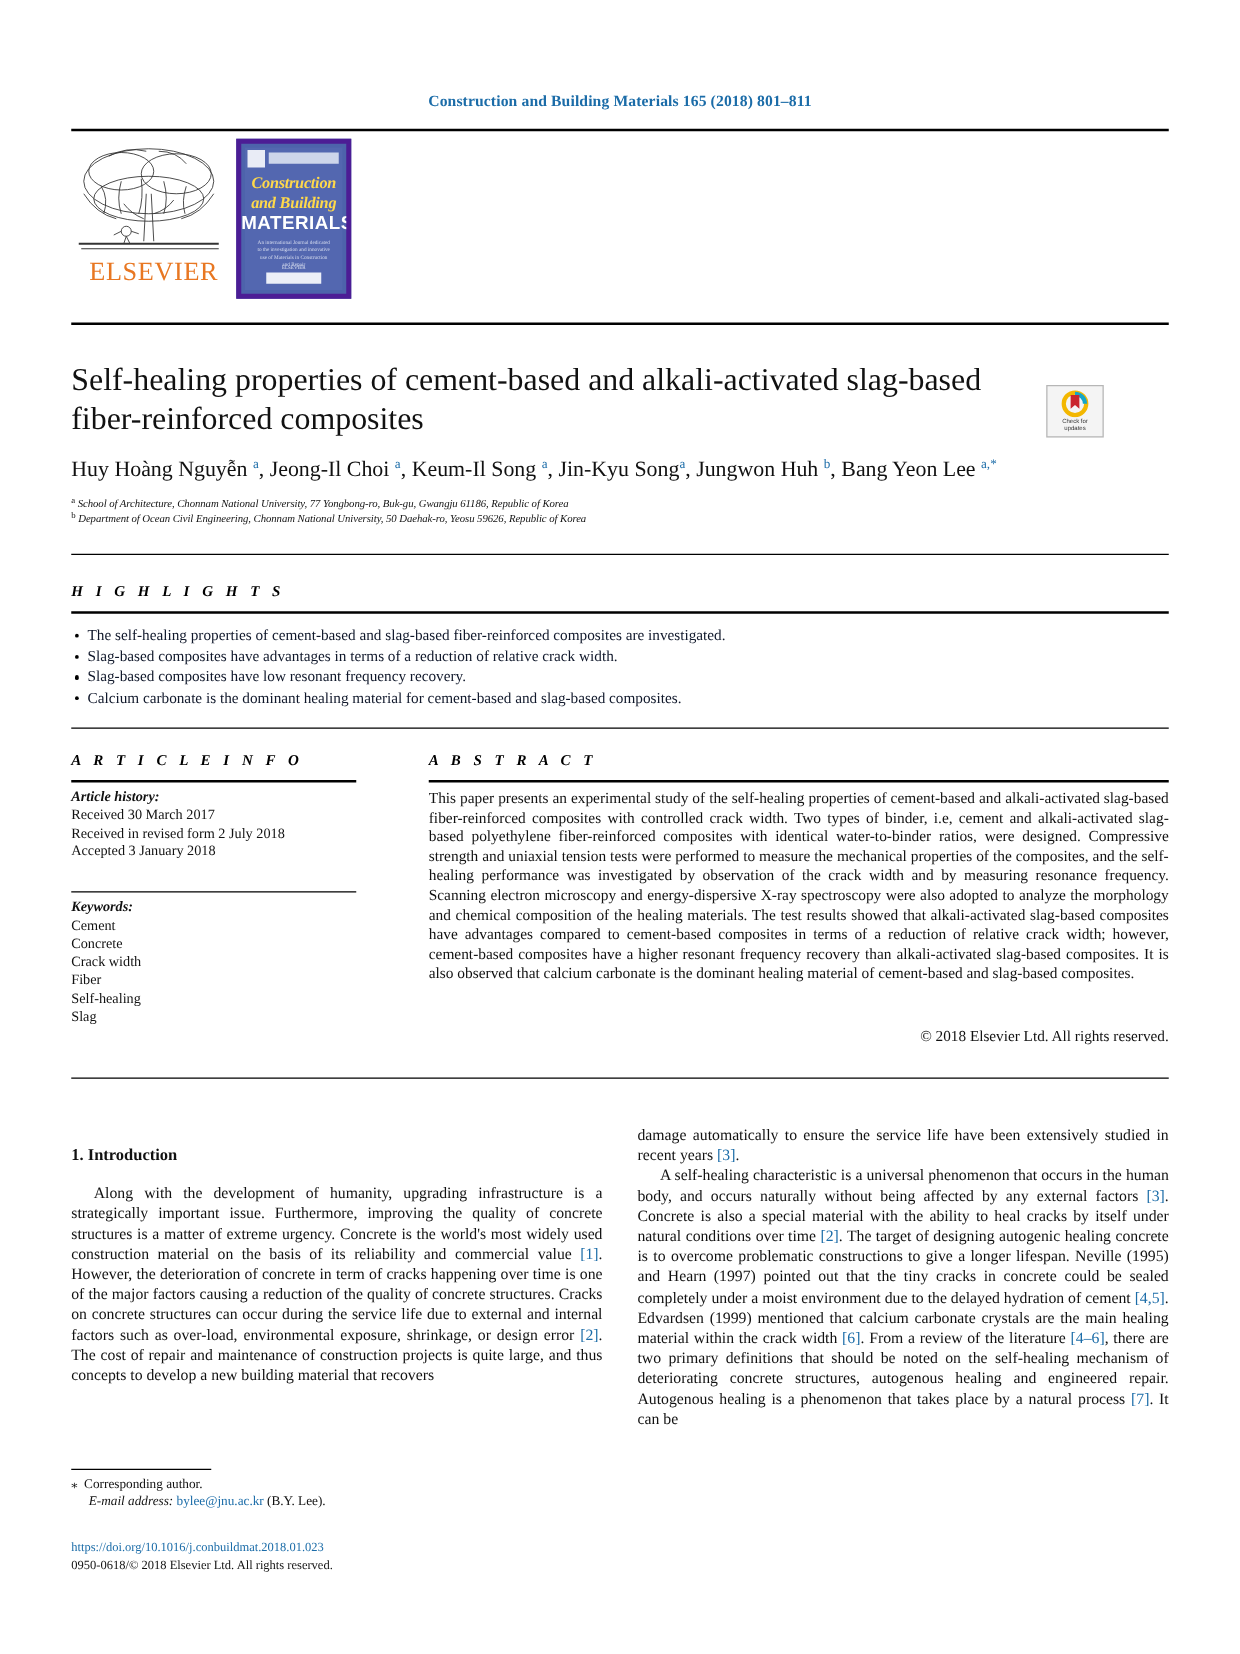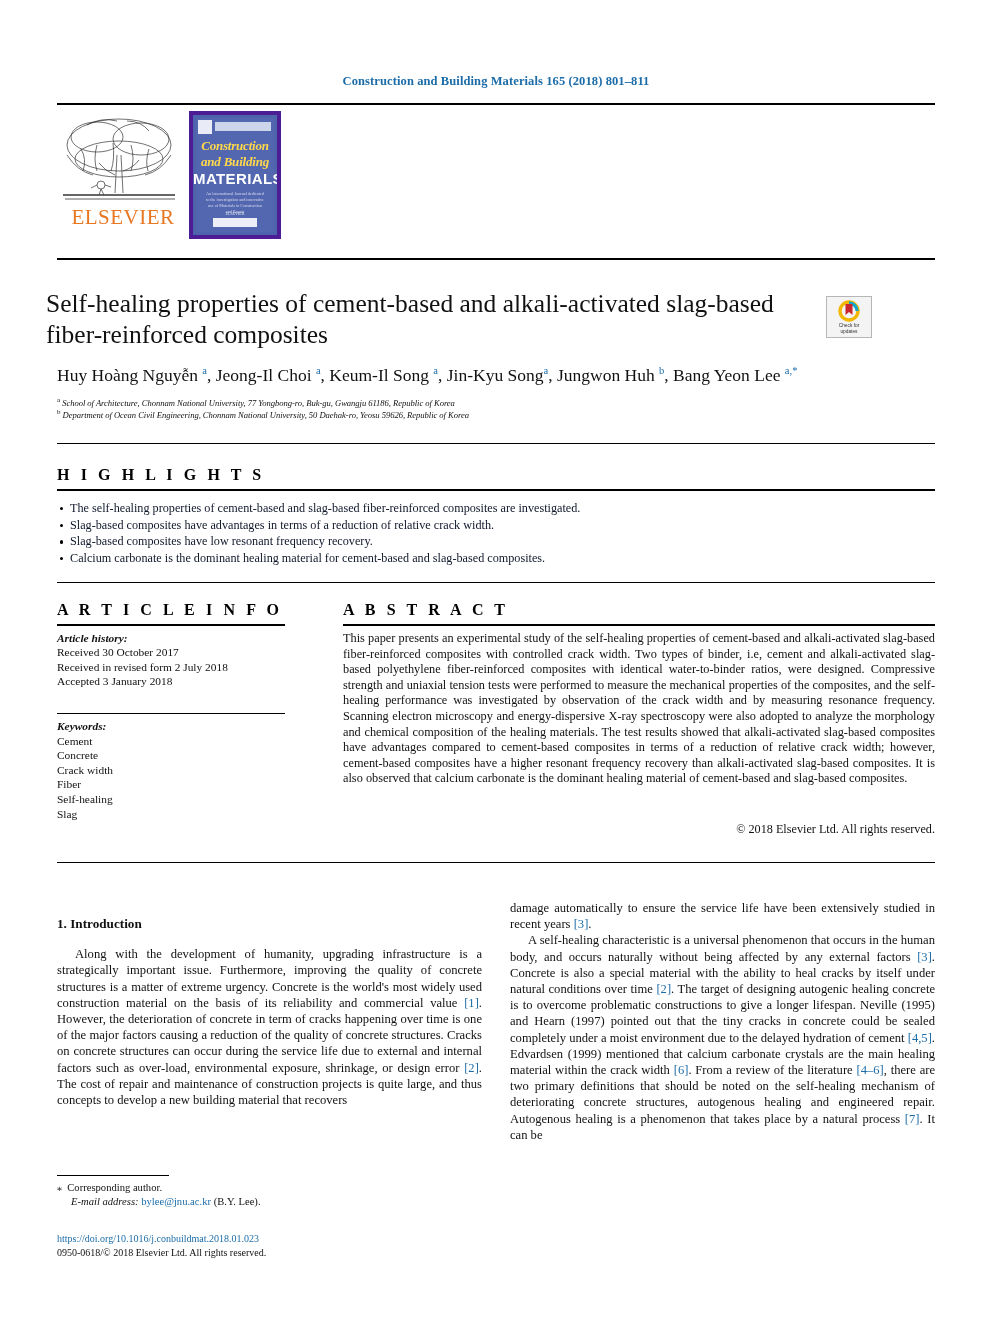--- a/index.html
+++ b/index.html
@@ -170,24 +170,24 @@
   .title-sep {
     position: absolute;
     top: 258px;
     left: 57px;
     width: 878px;
     border-top: 2.5px solid #000;
   }
   .title-row {
     position: absolute;
     top: 288px;
-    left: 46px;
+    left: 57px;
     width: 878px;
     display: flex;
-    align-items: flex-start;
+    align-items: flex-end;
   }
   .article-title {
     flex: 1 1 auto;
     font-size: 25.5px;
     line-height: 31px;
     color: #111;
     font-weight: normal;
     margin: 0;
     max-width: 770px;
   }
@@ -238,23 +238,24 @@
 
   
   .sec-rule-thin {
     position: absolute;
     border-top: 1px solid #000;
   }
   .hl-top-rule { top: 443px; left: 57px; width: 878px; border-top: 0.8px solid #000; }
   .section-kicker {
     font-family: "Liberation Serif", serif;
     font-weight: bold;
-    font-size: 16px;
+    font-size: 12px;
     letter-spacing: 3.6px;
     color: #000;
+    font-style: italic;
   }
   .hl-title { position: absolute; top: 466px; left: 57px; }
   .hl-rule { position: absolute; top: 489px; left: 57px; width: 878px; border-top: 2.2px solid #000; }
   .hl-list {
     position: absolute;
     top: 500px;
     left: 57px;
     width: 878px;
     margin: 0;
     padding: 0;
@@ -453,21 +454,21 @@
   </ul>
 
   <div class="sec-rule-thin ai-top-rule"></div>
   <div class="section-kicker ai-title">A R T I C L E   I N F O</div>
   <div class="section-kicker ab-title">A B S T R A C T</div>
   <div class="ai-rule"></div>
   <div class="ab-rule"></div>
 
   <div class="ai-history">
     <div class="lbl">Article history:</div>
-    <div>Received 30 October 2017</div>
+    <div>Received 30 March 2017</div>
     <div>Received in revised form 2 July 2018</div>
     <div>Accepted 3 January 2018</div>
   </div>
 
   <div class="kw-rule"></div>
   <div class="ai-keywords">
     <div class="lbl">Keywords:</div>
     <div>Cement</div>
     <div>Concrete</div>
     <div>Crack width</div>

